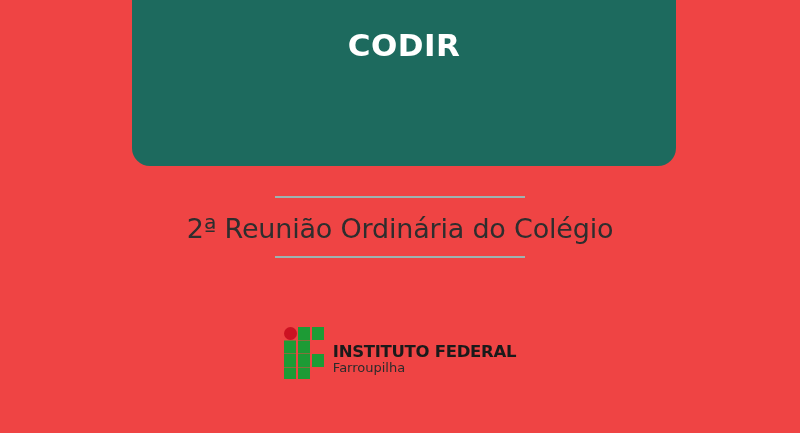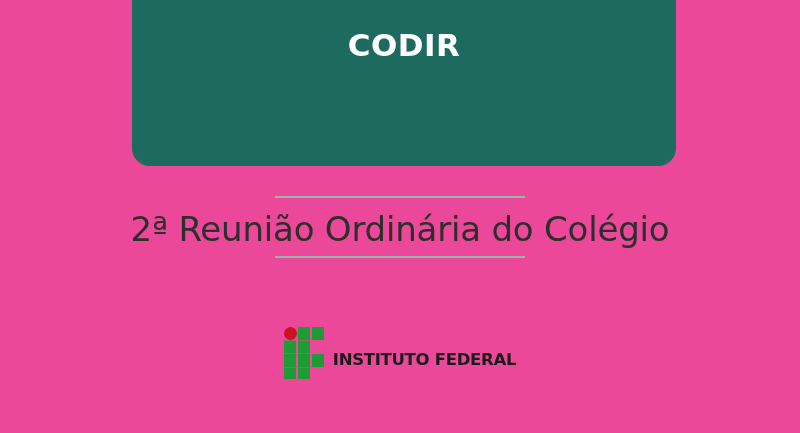--- a/index.html
+++ b/index.html
@@ -10,21 +10,21 @@
     width: 800px;
     height: 433px;
     background: #ebebeb;
     font-family: "DejaVu Sans", sans-serif;
     overflow: hidden;
     position: relative;
   }
   .slide {
     position: absolute;
     inset: 0;
-    background: #ec4899;
+    background: #ef4444;
   }
 
   
   .banner {
     position: absolute;
     left: 132px;
     top: -6px;
     width: 544px;
     height: 172px;
     background: #1d6a5e;
@@ -60,21 +60,21 @@
     margin: 0 auto;
     background: #9db3b0;
   }
   .rule-top { margin-bottom: 9px; }
   .rule-bottom { margin-top: 5px; }
 
   .meeting-title {
     color: #2e2e2e;
     font-family: "DejaVu Sans", sans-serif;
     font-weight: normal;
-    font-size: 34px;
+    font-size: 27px;
     line-height: 44px;
     letter-spacing: -0.2px;
     padding: 0 60px;
   }
   .meeting-title .line {
     display: block;
     white-space: nowrap;
   }
 
   
@@ -151,17 +151,18 @@
 
         <rect x="0" y="27" width="12" height="13" fill="#1d9b35"></rect>
         <rect x="14" y="27" width="12" height="13" fill="#1d9b35"></rect>
         <rect x="28" y="27" width="12" height="13" fill="#1d9b35"></rect>
 
         <rect x="0" y="40.5" width="12" height="11.5" fill="#1d9b35"></rect>
         <rect x="14" y="40.5" width="12" height="11.5" fill="#1d9b35"></rect>
       </svg>
       <div class="logo-text">
         <div class="logo-text-main">INSTITUTO FEDERAL</div>
+        <div class="logo-text-sub">Farroupilha</div>
       </div>
     </div>
   </div>
 
 </div>
 
 </body></html>

